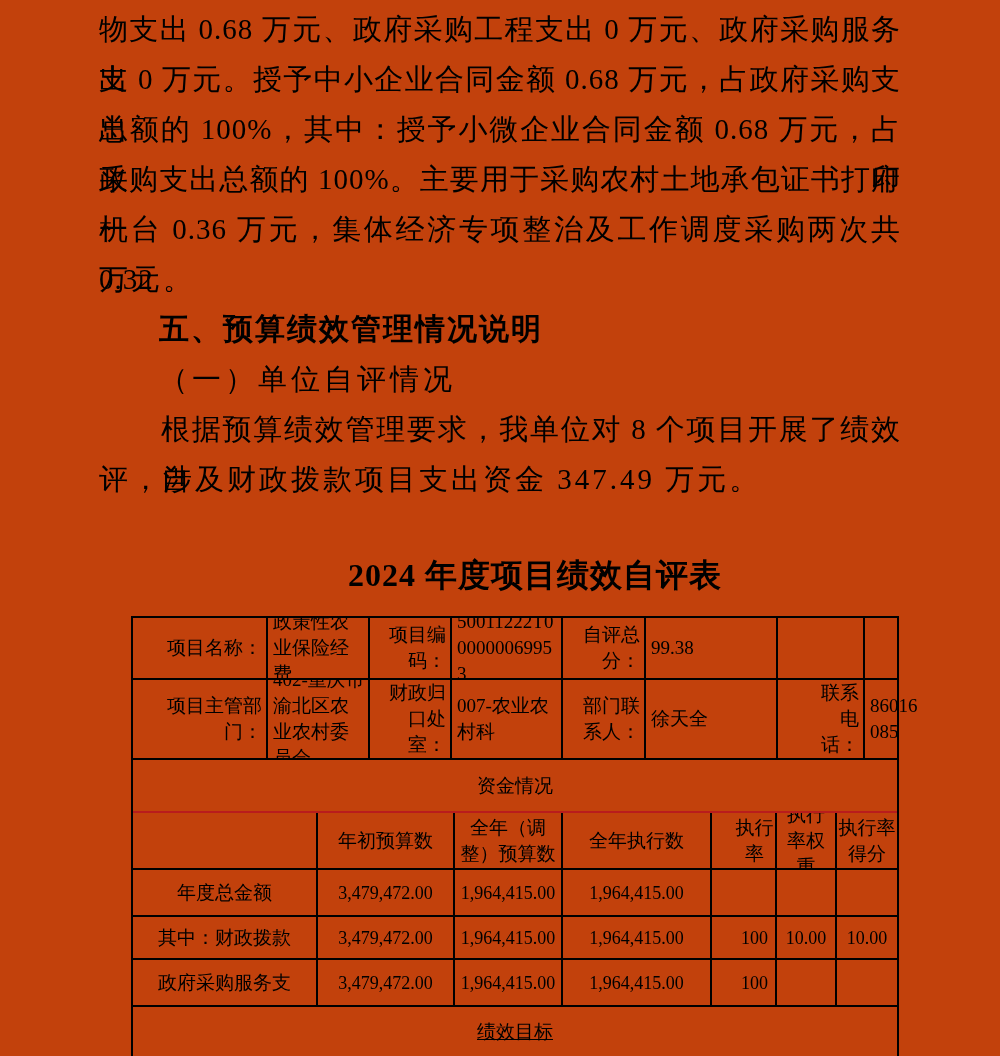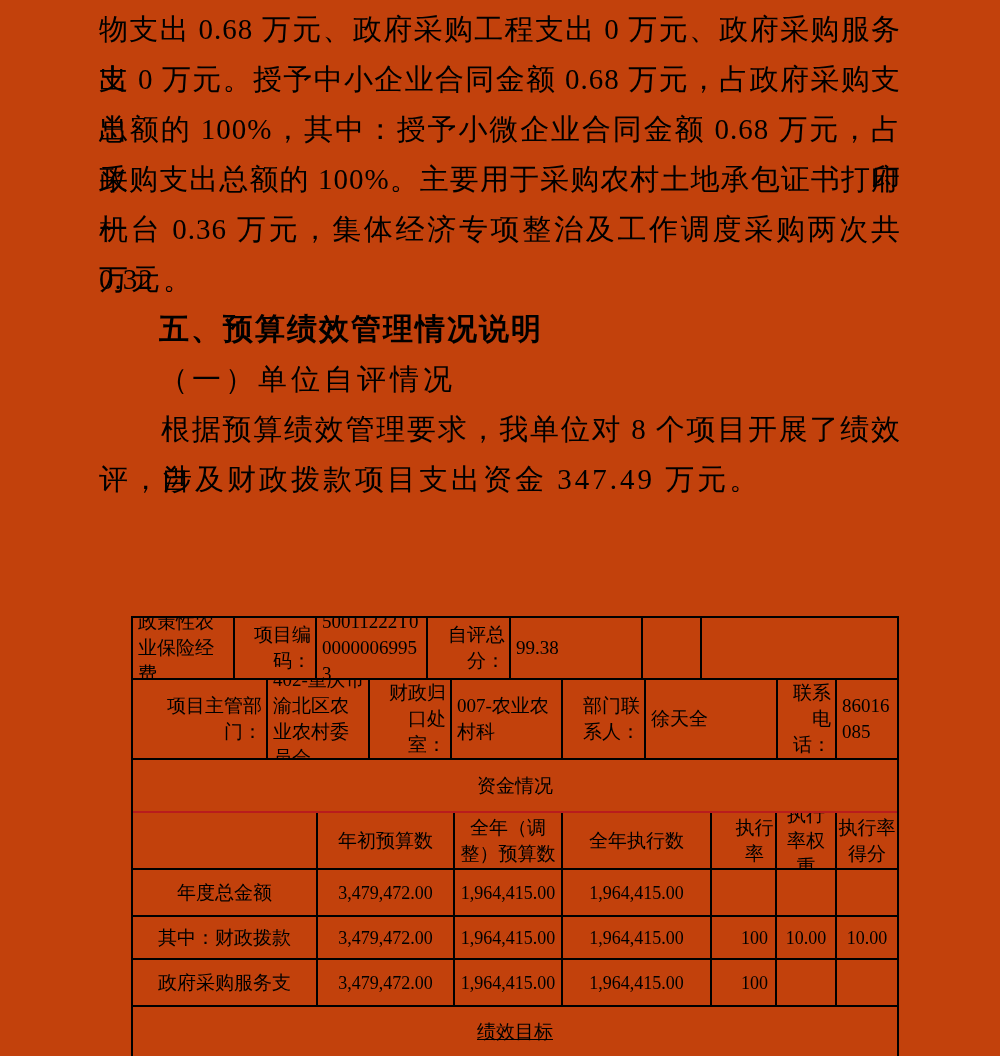--- a/index.html
+++ b/index.html
@@ -98,21 +98,21 @@
     align-items:center;
     justify-content:center;
     text-align:center;
     border-bottom:2px solid #b91c1c;
     box-sizing:border-box;
   }
   .merged.lastrow{ border-bottom:none;text-decoration:underline; }
   
   .w0{flex:0 0 135px;} .w1{flex:0 0 102px;} .w2{flex:0 0 82px;justify-content:flex-end;}
   .w3{flex:0 0 111px;} .w4{flex:0 0 83px;}  .w5{flex:0 0 132px;}
-  .w6{flex:0 0 59px;}  .w7{flex:0 0 60px;}
+  .w6{flex:0 0 59px;margin-left:28px;}  .w7{flex:0 0 60px;}
   
   .f0{flex:0 0 185px;} .f1{flex:0 0 137px;} .f2{flex:0 0 108px;}
   .f3{flex:0 0 149px;} .f4{flex:0 0 65px;padding-left:23px;}  .f5{flex:0 0 60px;}
   .f6{flex:0 0 60px;}
   
   .h-r1{height:62px;} .h-r2{height:80px;} .h-r3{height:53px;}
   .h-r4{height:57px;} .h-r5{height:47px;} .h-r6{height:43px;}
   .h-r7{height:47px;} .h-r8{height:49px;}
 </style>
 </head>
@@ -126,24 +126,28 @@
     <div class="ln jf">总额的 100%，其中：授予小微企业合同金额 0.68 万元，占政府</div>
     <div class="ln jf">采购支出总额的 100%。主要用于采购农村土地承包证书打印机</div>
     <div class="ln jf">一台 0.36 万元，集体经济专项整治及工作调度采购两次共 0.32</div>
     <div class="ln plain">万元。</div>
     <div class="ln hd">五、预算绩效管理情况说明</div>
     <div class="ln sub">（一）单位自评情况</div>
     <div class="ln jf ind">根据预算绩效管理要求，我单位对 8 个项目开展了绩效自</div>
     <div class="ln plain">评，涉及财政拨款项目支出资金 347.49 万元。</div>
   </div>
 
+  <div id="tabletitle">2024 年度项目绩效自评表</div>
 
   <div id="evaltable">
 
     <div class="trow h-r1">
+      <div class="cell lbl w0">
+          <span>项目名称：</span>
+        </div>
       <div class="cell val w1">
           <span>政策性农业保险经费</span>
         </div>
       <div class="cell lbl w2">
           <span>项目编码：</span>
         </div>
       <div class="cell val w3">
           <span class="brk">50011222T000000069953</span>
         </div>
       <div class="cell lbl w4">

